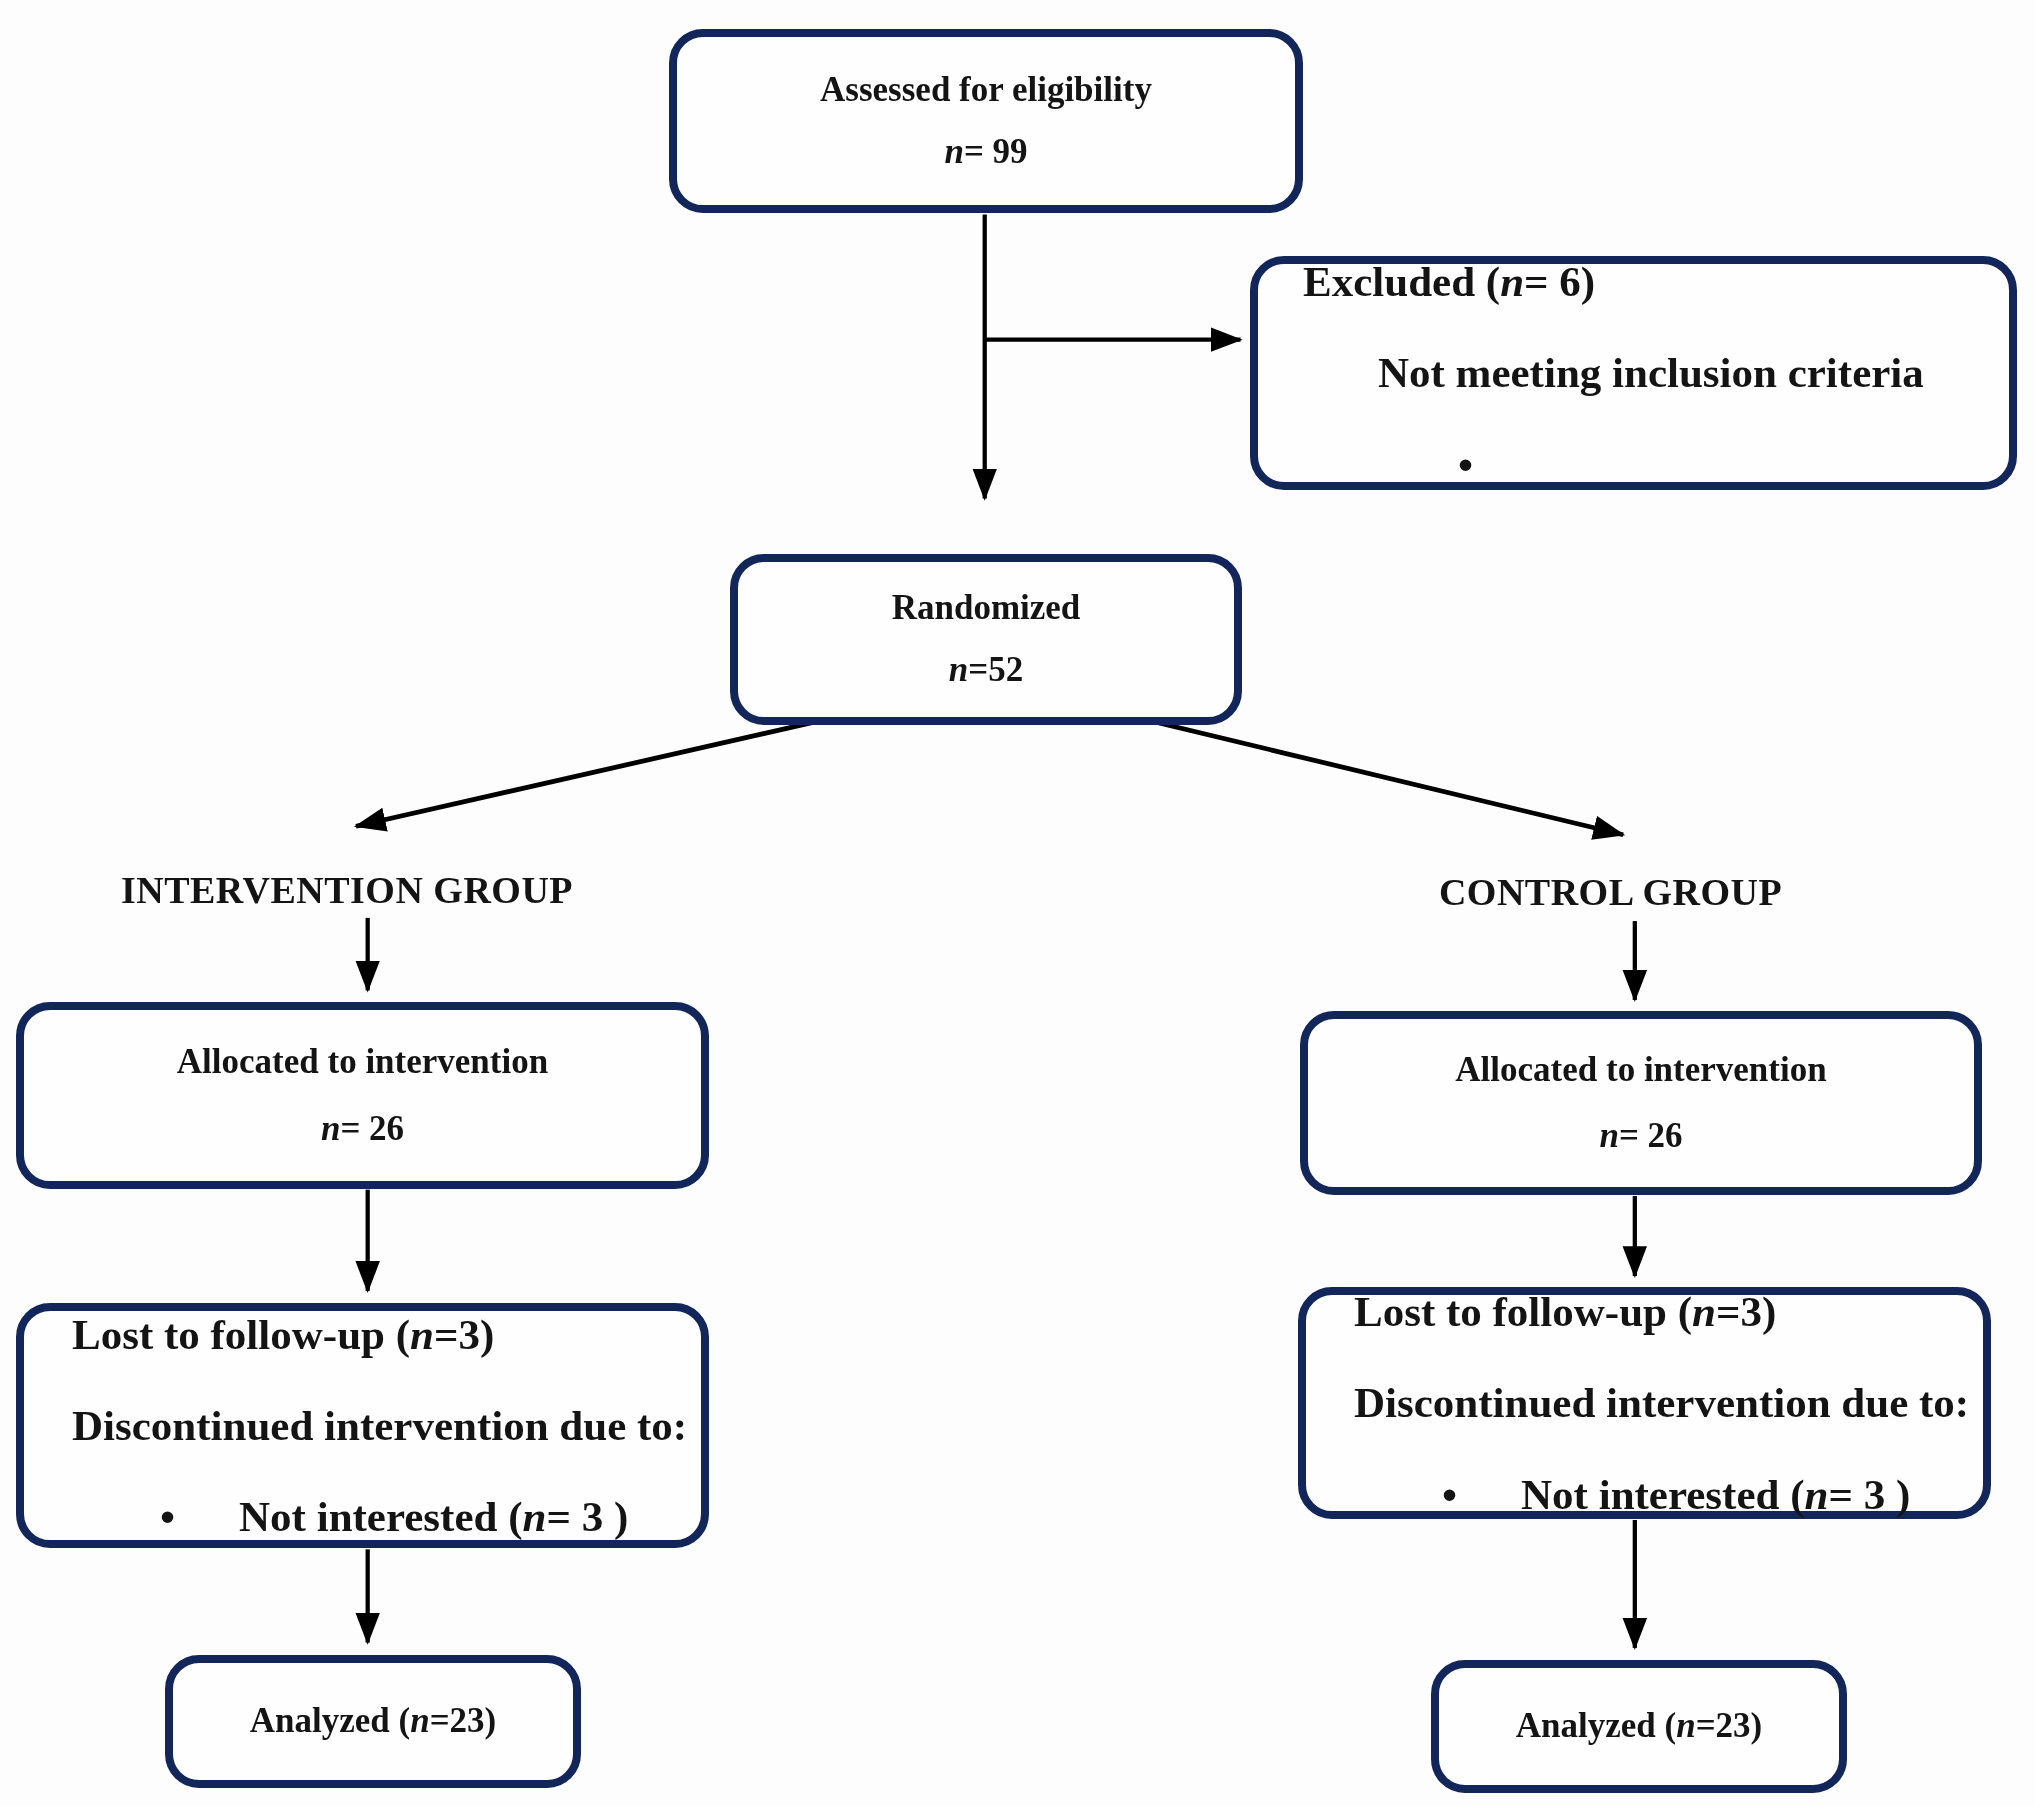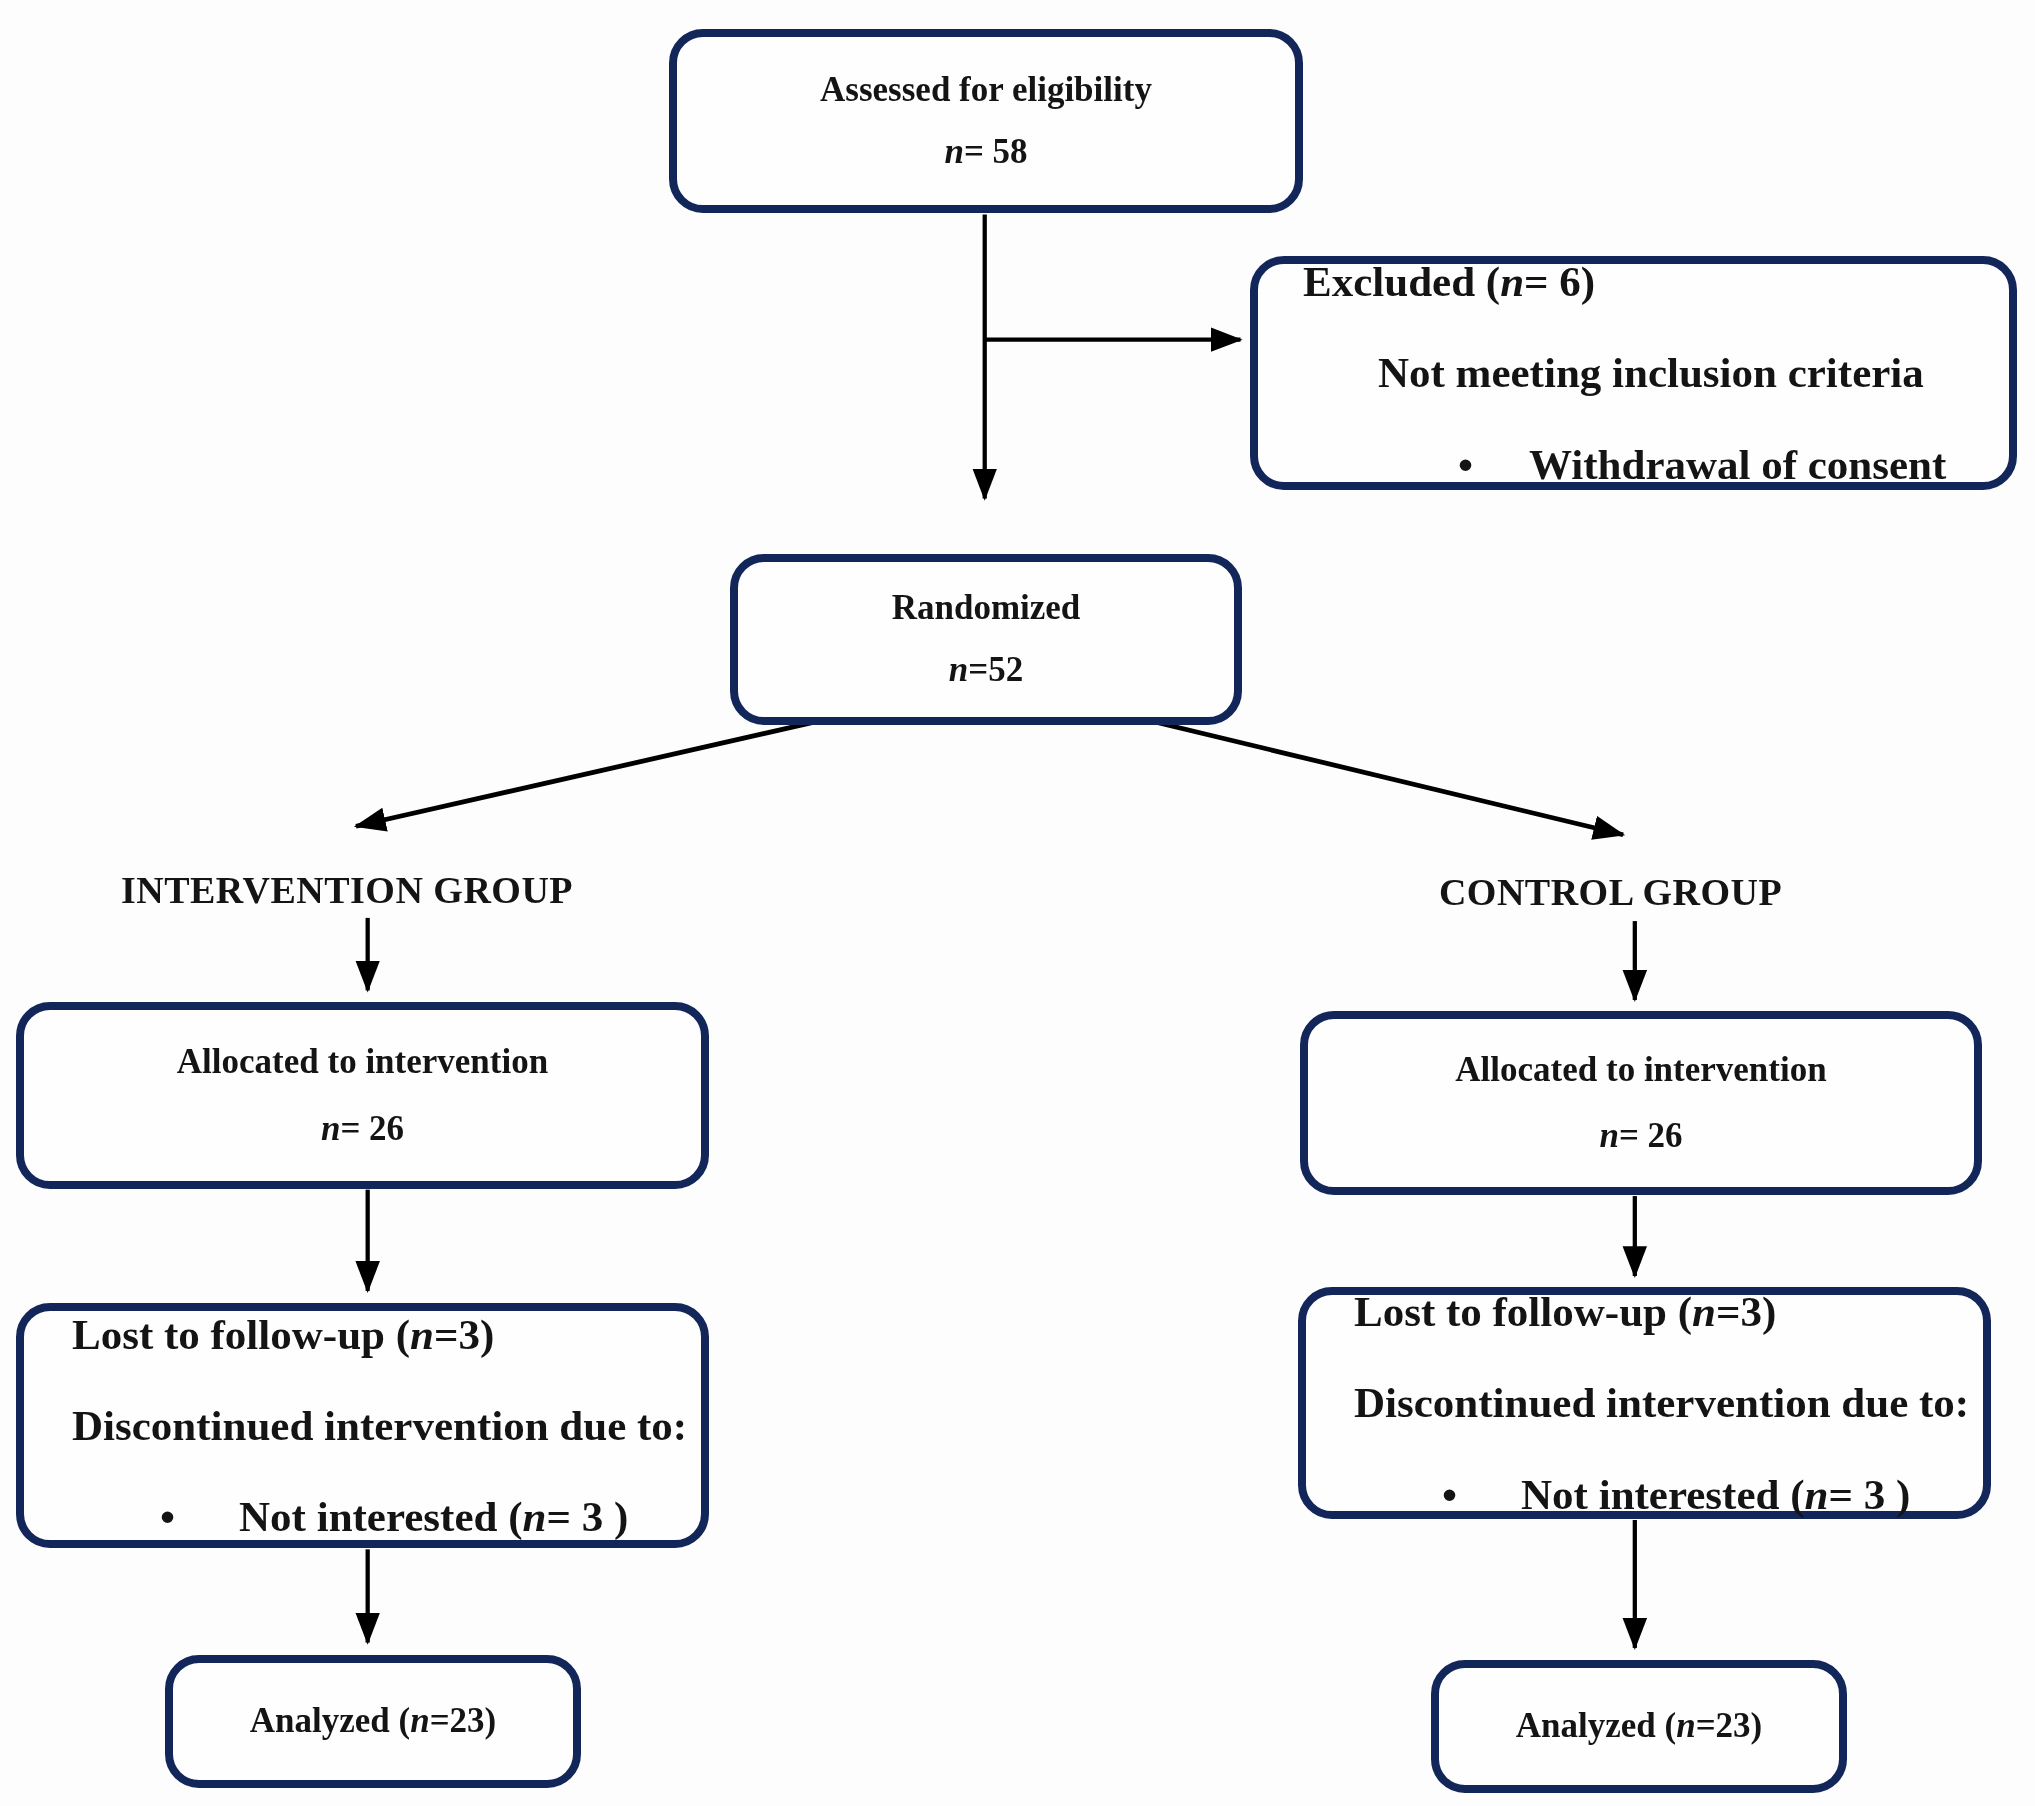--- a/index.html
+++ b/index.html
@@ -92,27 +92,27 @@
     <line x1="690" y1="1722" x2="690" y2="1858" stroke="#000" stroke-width="8" marker-end="url(#ah)"></line>
     <line x1="3068" y1="1728" x2="3068" y2="1876" stroke="#000" stroke-width="8" marker-end="url(#ah)"></line>
     <line x1="690" y1="2232" x2="690" y2="2422" stroke="#000" stroke-width="8" marker-end="url(#ah)"></line>
     <line x1="3068" y1="2244" x2="3068" y2="2394" stroke="#000" stroke-width="8" marker-end="url(#ah)"></line>
     <line x1="690" y1="2907" x2="690" y2="3082" stroke="#000" stroke-width="8" marker-end="url(#ah)"></line>
     <line x1="3068" y1="2852" x2="3068" y2="3092" stroke="#000" stroke-width="8" marker-end="url(#ah)"></line>
   </svg>
 
   <div class="box center-text gap40" id="box-assessed">
     <div class="line">Assessed for eligibility</div>
-    <div class="line"><span class="it">n</span><span>= 58</span></div>
+    <div class="line"><span class="it">n</span><span>= 99</span></div>
   </div>
 
   <div class="box left-text lh-list" id="box-excluded">
     <div class="line"><span>Excluded (</span><span class="it">n</span><span>= 6)</span></div>
     <div class="line indent-2">Not meeting inclusion criteria</div>
-    <div class="line bullet-line ex-bullet"><span class="b">•</span><span>Withdrawal of consent</span></div>
+    <div class="line bullet-line ex-bullet"><span class="b">•</span></div>
   </div>
 
   <div class="box center-text gap40" id="box-randomized">
     <div class="line">Randomized</div>
     <div class="line"><span class="it">n</span><span>=52</span></div>
   </div>
 
   <div class="group-label" id="label-intervention">INTERVENTION GROUP</div>
   <div class="group-label" id="label-control">CONTROL GROUP</div>
 

